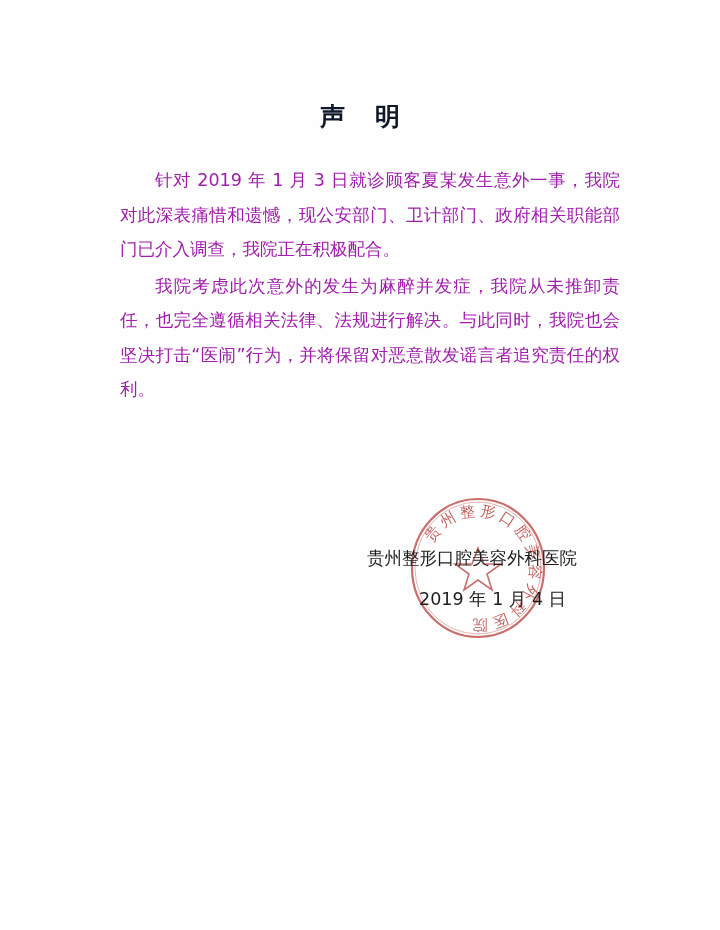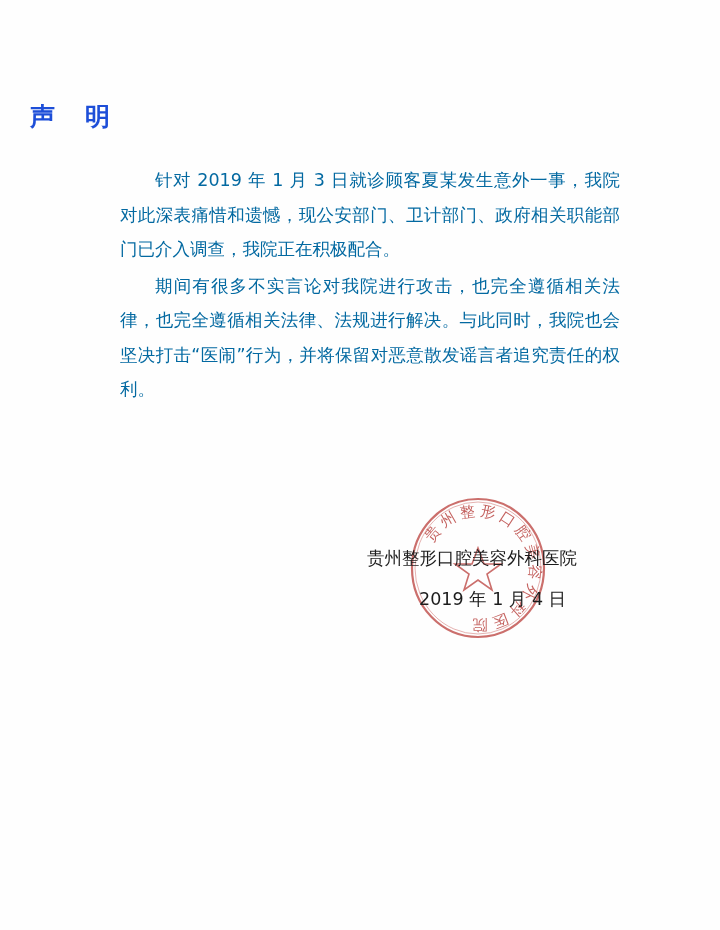--- a/index.html
+++ b/index.html
@@ -19,36 +19,36 @@
       left: 0; top: 0;
       width: 720px;
       height: 930px;
       background: #fefefe;
     }
     .title {
       position: absolute;
       left: 0;
       top: 100px;
       width: 720px;
-      text-align: left;
+      text-align: center;
       font-size: 25px;
       font-weight: bold;
       letter-spacing: 30px;
       padding-left: 30px;
-      color: #1d4ed8;
+      color: #0f172a;
       font-family: "DejaVu Sans", "Liberation Sans", sans-serif;
     }
     .body-text {
       position: absolute;
       left: 120px;
       top: 163px;
       width: 500px;
       font-size: 17.5px;
       line-height: 34.5px;
-      color: #0369a1;
+      color: #a21caf;
       text-align: justify;
       font-family: "DejaVu Sans", "Liberation Sans", sans-serif;
     }
     .para {
       text-indent: 2em;
       margin-bottom: 2px;
     }
     .signature {
       position: absolute;
       left: 367px;
@@ -74,21 +74,21 @@
   </style>
 </head>
 <body>
 
 <div class="page">
 
   <div class="title">声明</div>
 
   <div class="body-text">
     <p class="para">针对 2019 年 1 月 3 日就诊顾客夏某发生意外一事，我院对此深表痛惜和遗憾，现公安部门、卫计部门、政府相关职能部门已介入调查，我院正在积极配合。</p>
-    <p class="para">期间有很多不实言论对我院进行攻击，也完全遵循相关法律，也完全遵循相关法律、法规进行解决。与此同时，我院也会坚决打击“医闹”行为，并将保留对恶意散发谣言者追究责任的权利。</p>
+    <p class="para">我院考虑此次意外的发生为麻醉并发症，我院从未推卸责任，也完全遵循相关法律、法规进行解决。与此同时，我院也会坚决打击“医闹”行为，并将保留对恶意散发谣言者追究责任的权利。</p>
   </div>
 
   <div class="seal">
     <svg viewBox="0 0 140 145" xmlns="http://www.w3.org/2000/svg">
       <defs>
         <path id="sealArc" d="M 70 72 m -52 0 a 52 52 0 1 1 104 0 a 52 52 0 1 1 -104 0"></path>
       </defs>
       <ellipse cx="70" cy="72" rx="66" ry="69" fill="none" stroke="#c0504d" stroke-width="2.2"></ellipse>
       <ellipse cx="70" cy="72" rx="63" ry="66" fill="none" stroke="#d88a88" stroke-width="0.8"></ellipse>
       <text font-size="15" fill="#b8403d" font-family="DejaVu Serif, serif" letter-spacing="4">

